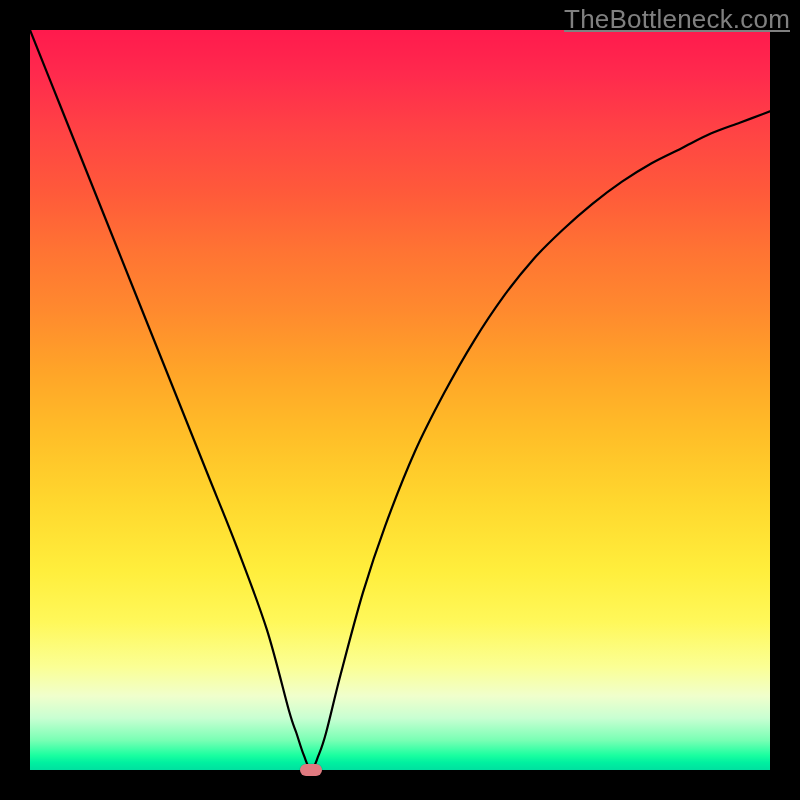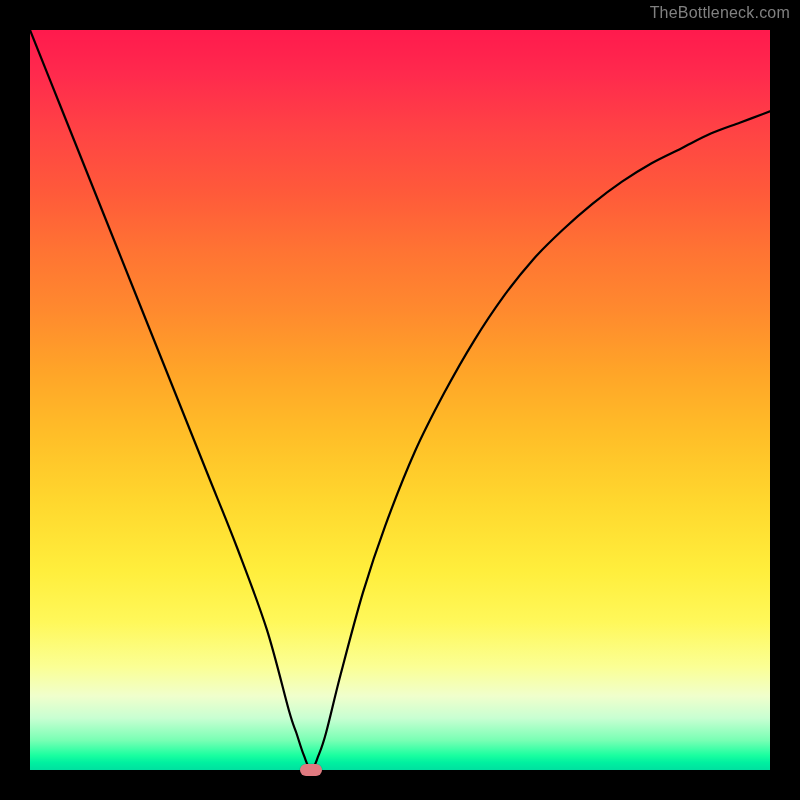--- a/index.html
+++ b/index.html
@@ -59,23 +59,24 @@
     border-radius: 6px;
     background: #e07a80;
     transform: translate(-50%, -50%);
     box-shadow: 0 0 0 0.5px rgba(0,0,0,0.15);
   }
   .watermark {
     position: absolute;
     top: 4px;
     right: 10px;
     color: #808080;
-    font-size: 16px;
+    font-size: 26px;
     letter-spacing: 0.2px;
     user-select: none;
+    text-decoration: underline;
   }
 </style>
 </head>
 <body>
 
 <div class="frame">
   <div class="plot">
     <svg class="curve" viewBox="0 0 740 740" preserveAspectRatio="none">
       <path id="curve-path" d="M 0.00 0.00 C 4.93 12.33, 19.73 49.33, 29.60 74.00 C 39.47 98.67, 49.33 123.33, 59.20 148.00 C 69.07 172.67, 78.93 197.33, 88.80 222.00 C 98.67 246.67, 108.53 271.33, 118.40 296.00 C 128.27 320.67, 138.13 345.33, 148.00 370.00 C 157.87 394.67, 167.73 419.33, 177.60 444.00 C 187.47 468.67, 197.33 492.10, 207.20 518.00 C 217.07 543.90, 228.17 572.27, 236.80 599.40 C 245.43 626.53, 254.07 663.53, 259.00 680.80 C 263.93 698.07, 263.93 695.60, 266.40 703.00 C 268.87 710.40, 271.33 719.03, 273.80 725.20 C 276.27 731.37, 278.73 740.00, 281.20 740.00 C 283.67 740.00, 286.13 731.37, 288.60 725.20 C 291.07 719.03, 292.30 716.57, 296.00 703.00 C 299.70 689.43, 304.63 667.23, 310.80 643.80 C 316.97 620.37, 325.60 587.07, 333.00 562.40 C 340.40 537.73, 346.57 519.23, 355.20 495.80 C 363.83 472.37, 374.93 444.00, 384.80 421.80 C 394.67 399.60, 404.53 381.10, 414.40 362.60 C 424.27 344.10, 434.13 326.83, 444.00 310.80 C 453.87 294.77, 463.73 279.97, 473.60 266.40 C 483.47 252.83, 493.33 240.50, 503.20 229.40 C 513.07 218.30, 522.93 209.05, 532.80 199.80 C 542.67 190.55, 552.53 181.92, 562.40 173.90 C 572.27 165.88, 582.13 158.48, 592.00 151.70 C 601.87 144.92, 611.73 138.75, 621.60 133.20 C 631.47 127.65, 641.33 123.33, 651.20 118.40 C 661.07 113.47, 670.93 107.92, 680.80 103.60 C 690.67 99.28, 700.53 96.20, 710.40 92.50 C 720.27 88.80, 735.07 83.25, 740.00 81.40" fill="none" stroke="#000" stroke-width="2.2" stroke-linecap="round" stroke-linejoin="round"></path>
     </svg>

